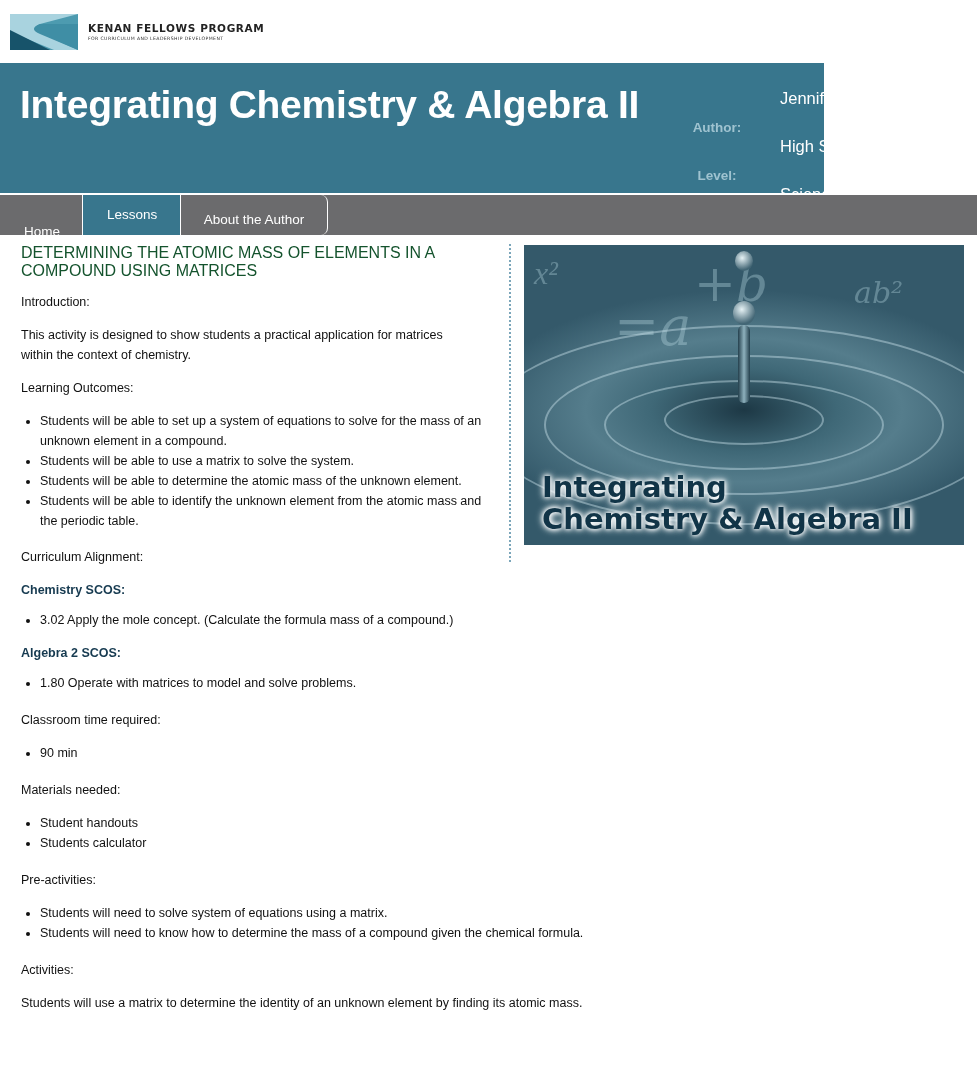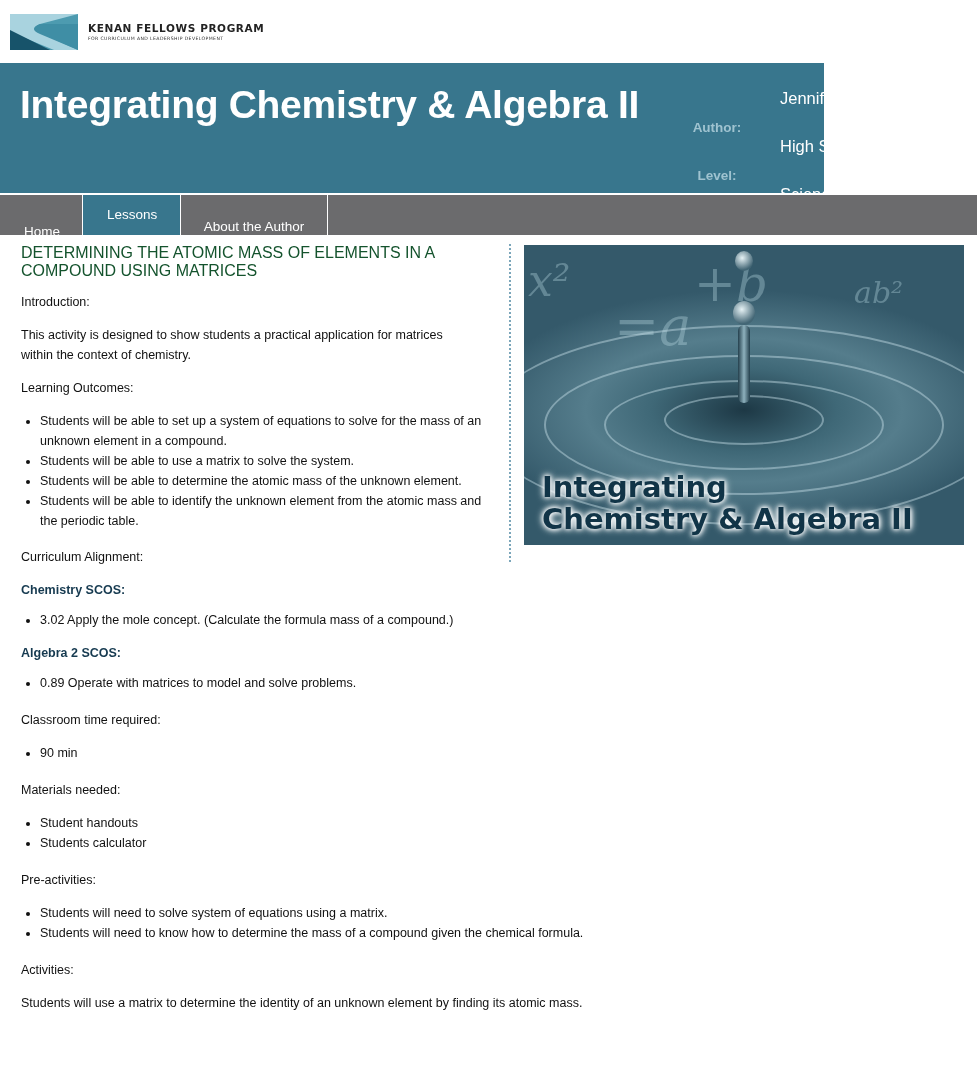--- a/index.html
+++ b/index.html
@@ -16,21 +16,21 @@
   .banner-title { position: absolute; left: 20px; top: 20px; font-size: 39px; font-weight: bold; color: #fff; letter-spacing: -0.3px; }
   .meta { position: absolute; left: 660px; top: 26px; width: 317px; }
   .meta-row { display: flex; margin-bottom: 2px; }
   .meta-label { width: 120px; text-align: center; font-size: 13.5px; font-weight: bold; color: #9fc3d0; padding-right: 6px; padding-top: 3px; margin-top: 28px; }
   .meta-value { font-size: 16.5px; color: #fff; line-height: 18px; width: 170px; }
 
   .nav { position: absolute; top: 194px; left: 0; width: 977px; height: 41px; background: #6b6b6d; border-top: 1px solid #fff; display: flex; }
   .nav-item { height: 40px; line-height: 40px; font-size: 13.5px; color: #fff; padding: 17px 24px; border-right: 1px solid #fff; cursor: pointer; }
   .nav-item.active { background: #38768d; padding: 0 24px; width: 98px; text-align: center; }
   .nav-item.home { width: 83px; text-align: center; }
-  .nav-item.about { width: 147px; text-align: center; padding: 12px; }
+  .nav-item.about { width: 147px; text-align: center; padding: 5px; border-radius: 7px; }
 
   .content { position: absolute; top: 244px; left: 21px; width: 600px; }
   .lesson-title { font-size: 16px; color: #14532d; line-height: 18px; width: 470px; }
   .content p { font-size: 12.5px; line-height: 20px; margin-top: 13px; }
   .content h4 { font-size: 12.5px; color: #163a50; font-weight: bold; margin-top: 16px; }
   .content ul { list-style: disc; margin-left: 19px; margin-top: 13px; }
   .content li { font-size: 12.5px; line-height: 20px; width: 450px; }
   .content ul.wide li { width: 600px; }
 
   .divider { position: absolute; left: 509px; top: 244px; height: 318px; border-left: 2px dotted #7ba6ba; }
@@ -98,21 +98,21 @@
     <li>Students will be able to identify the unknown element from the atomic mass and the periodic table.</li>
   </ul>
 
   <p style="margin-top:16px">Curriculum Alignment:</p>
   <h4>Chemistry SCOS:</h4>
   <ul class="wide">
     <li>3.02 Apply the mole concept. (Calculate the formula mass of a compound.)</li>
   </ul>
   <h4 style="">Algebra 2 SCOS:</h4>
   <ul class="wide">
-    <li>0.89 Operate with matrices to model and solve problems.</li>
+    <li>1.80 Operate with matrices to model and solve problems.</li>
   </ul>
 
   <p style="margin-top:17px">Classroom time required:</p>
   <ul>
     <li>90 min</li>
   </ul>
 
   <p style="margin-top:17px">Materials needed:</p>
   <ul>
     <li>Student handouts</li>
@@ -125,21 +125,21 @@
     <li>Students will need to know how to determine the mass of a compound given the chemical formula.</li>
   </ul>
 
   <p style="margin-top:17px">Activities:</p>
   <p>Students will use a matrix to determine the identity of an unknown element by finding its atomic mass.</p>
 </div>
 
 <div class="divider"></div>
 
 <div class="hero">
-  <div class="hero-math" style="left:4px;top:10px;font-size:44px;">x²</div>
+  <div class="hero-math" style="left:10px;top:10px;font-size:32px;font-family:Liberation Serif, serif;">x²</div>
   <div class="hero-math" style="left:90px;top:50px;font-size:54px;">=a</div>
   <div class="hero-math" style="left:170px;top:10px;font-size:50px;">+b</div>
   <div class="hero-math" style="left:330px;top:30px;font-size:30px;">ab²</div>
   <div class="ripple" style="left:-40px;top:80px;width:520px;height:200px;"></div>
   <div class="ripple" style="left:20px;top:110px;width:400px;height:140px;"></div>
   <div class="ripple" style="left:80px;top:135px;width:280px;height:90px;"></div>
   <div class="ripple" style="left:140px;top:150px;width:160px;height:50px;"></div>
   <div class="drop" style="left:211px;top:6px;width:18px;height:20px;"></div>
   <div class="drop" style="left:209px;top:56px;width:22px;height:24px;"></div>
   <div class="stem"></div>

